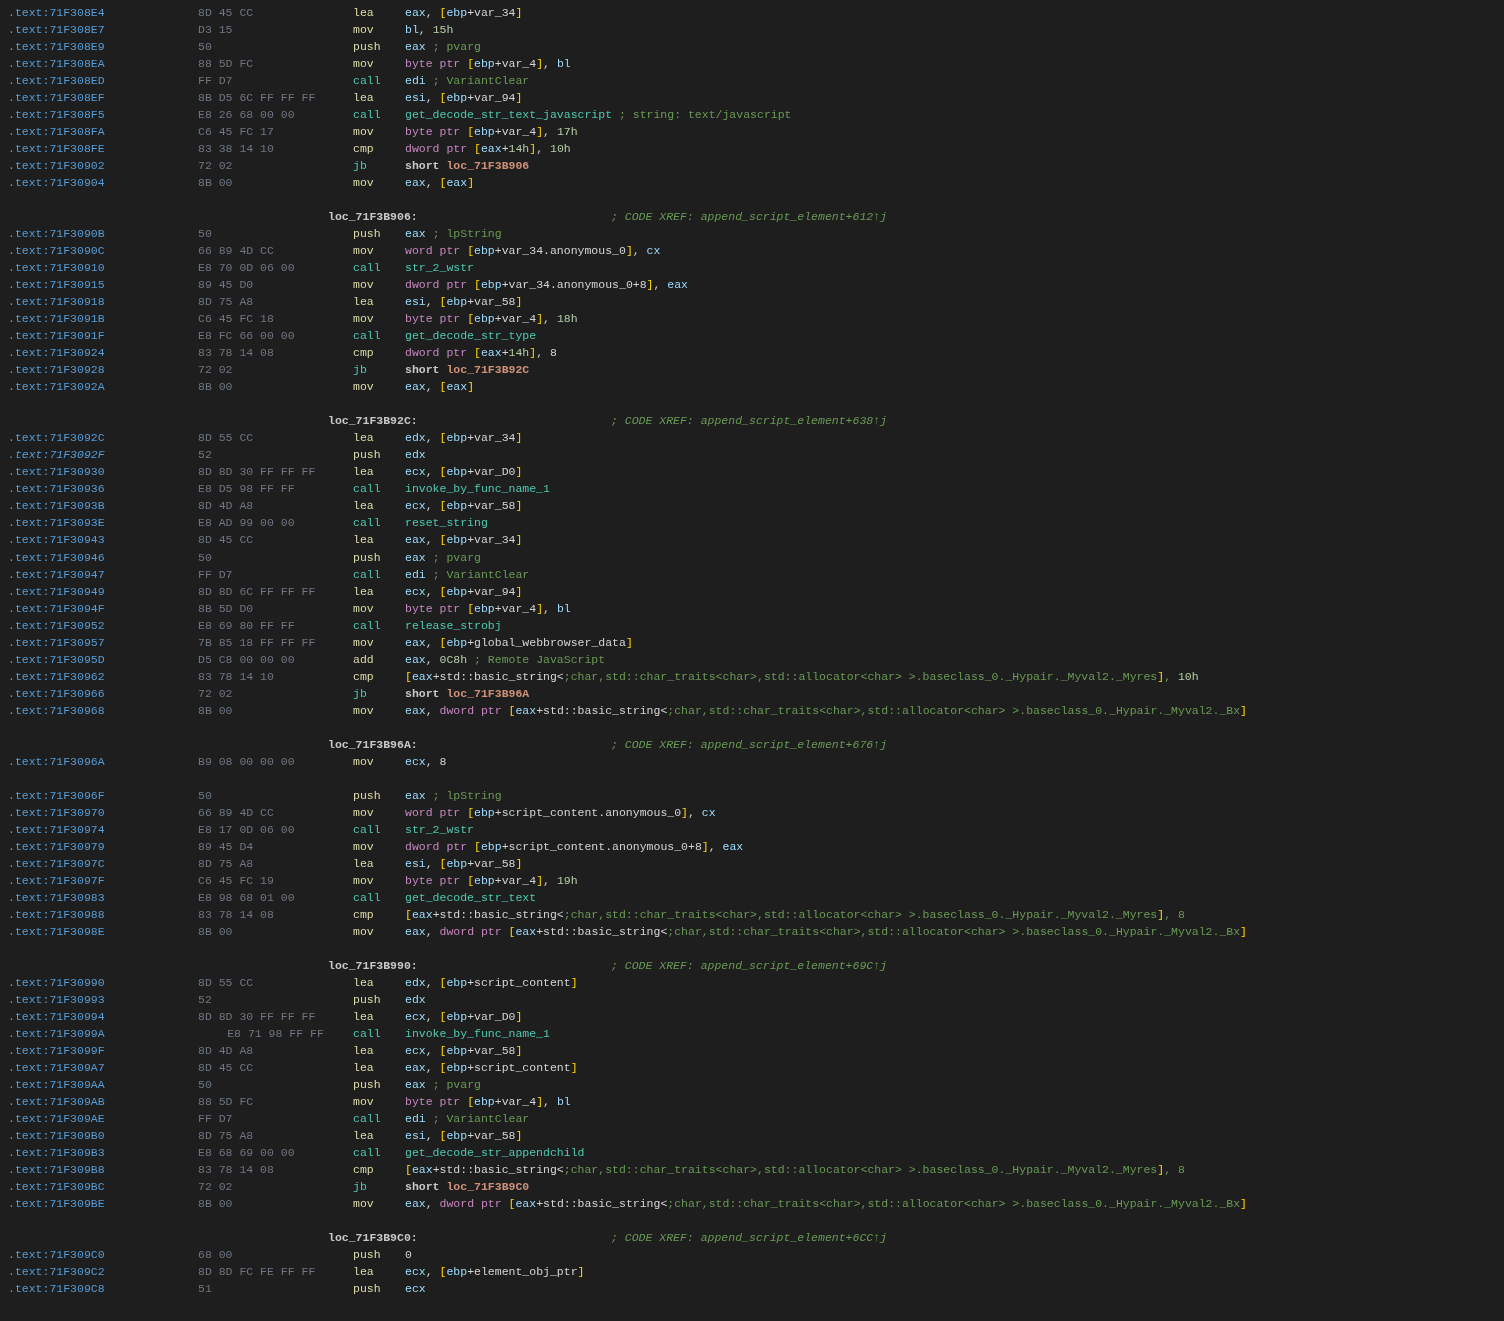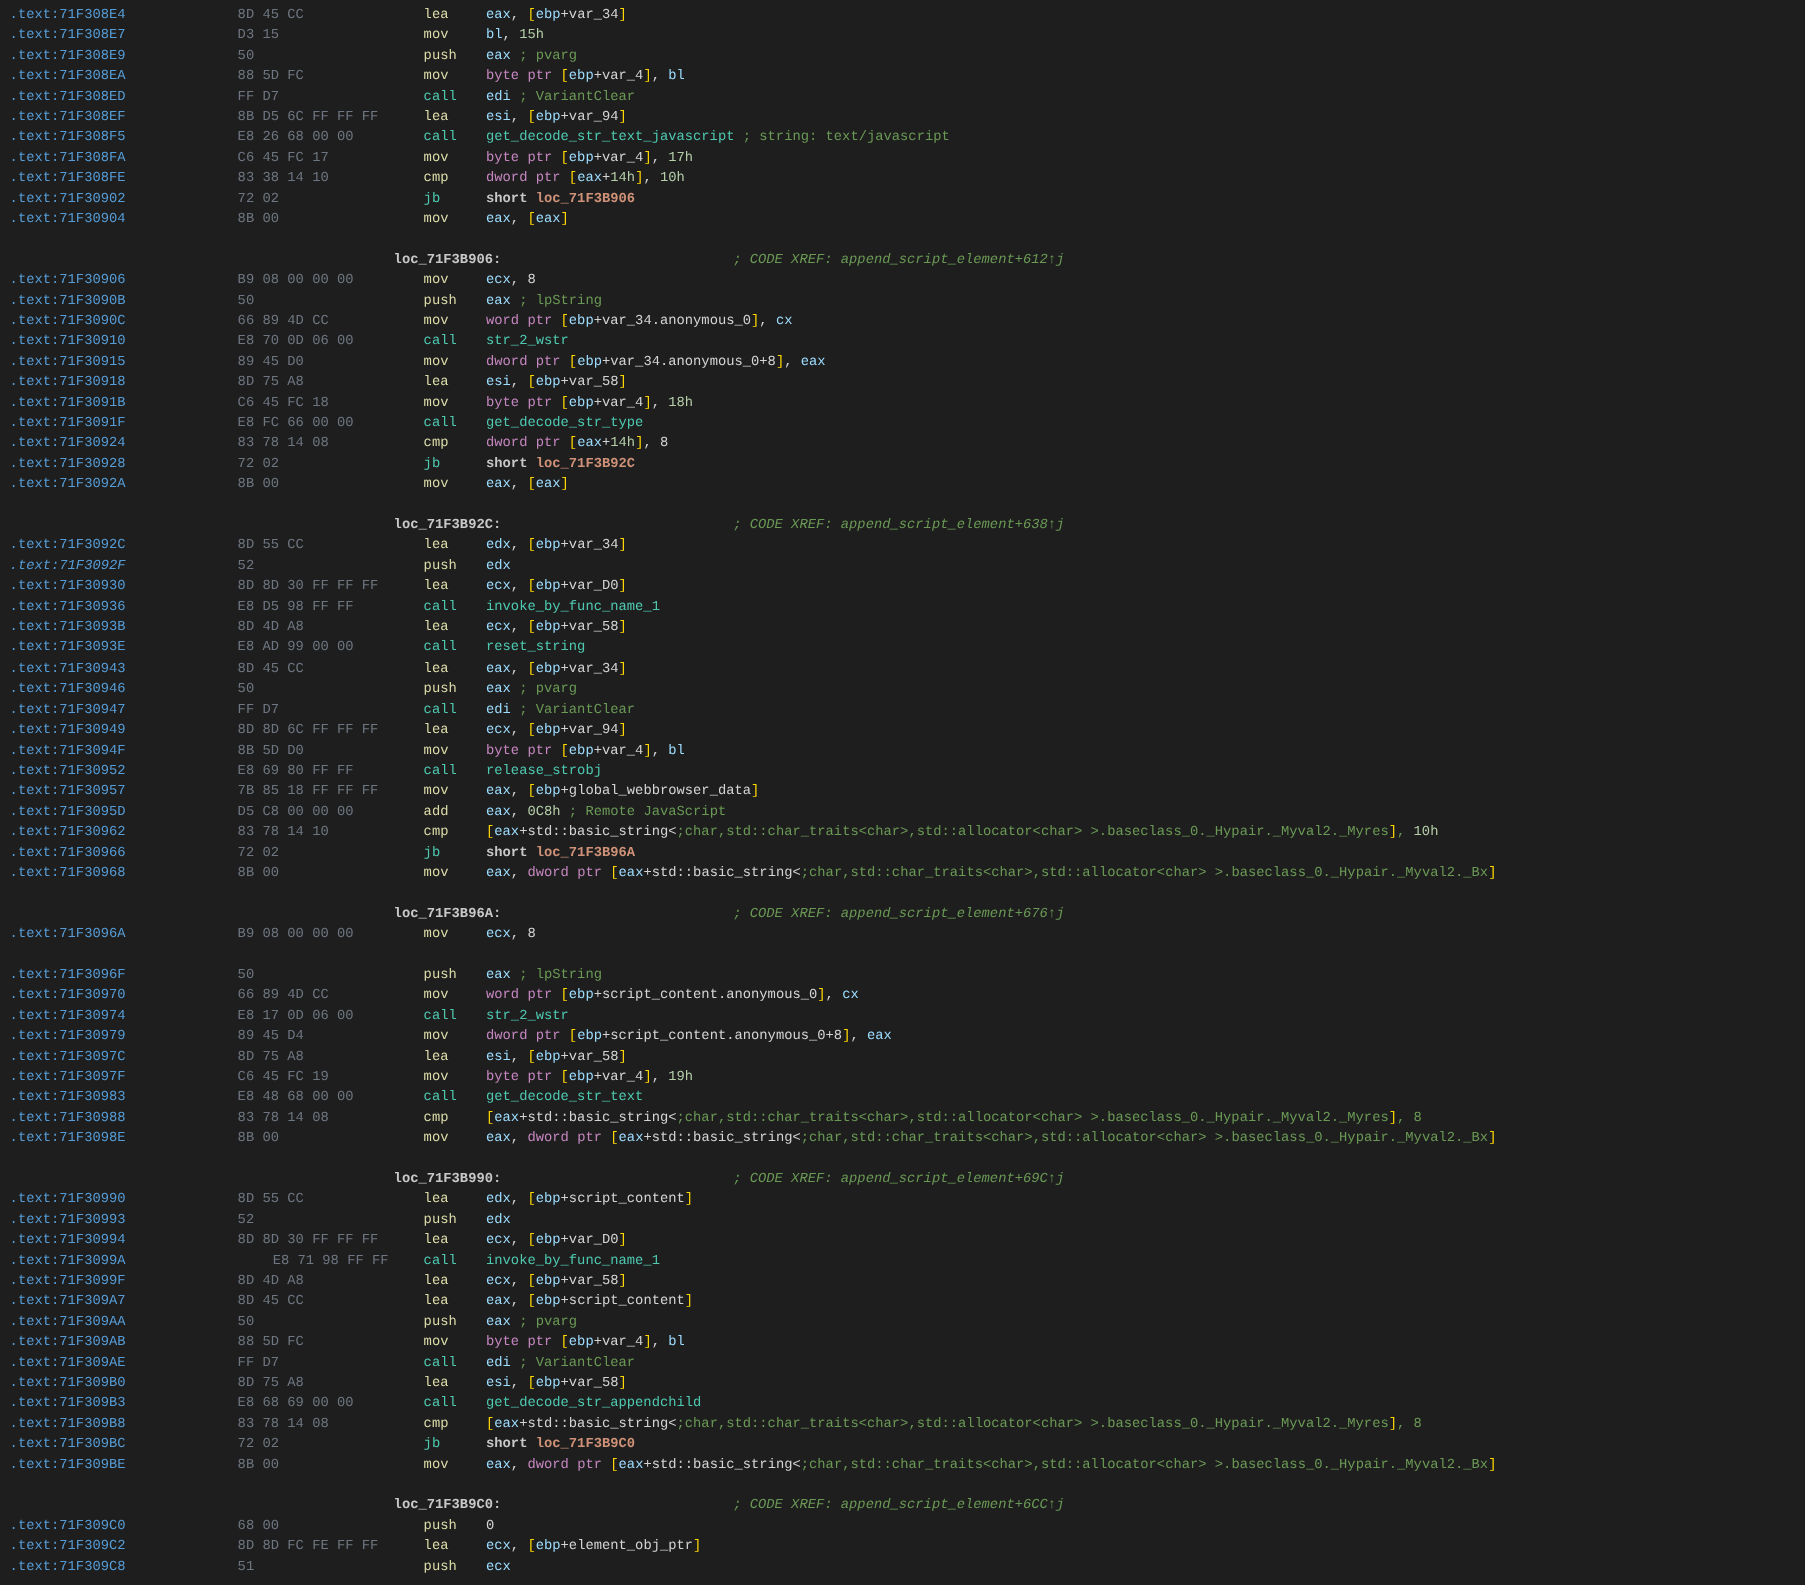--- a/index.html
+++ b/index.html
@@ -54,21 +54,20 @@
       <div class="code-line"><span class="addr" style="display:inline-block;min-width:190px;">.text:71F308EA</span><span class="bytes" style="display:inline-block;min-width:155px;">88 5D FC</span><span style="display:inline-block;min-width:52px;"><span class="mnem">mov</span></span><span class="ops"><span class="kw">byte ptr</span> <span class="bracket">[</span><span class="reg">ebp</span>+var_4<span class="bracket">]</span>, <span class="reg">bl</span></span></div>
       <div class="code-line"><span class="addr" style="display:inline-block;min-width:190px;">.text:71F308ED</span><span class="bytes" style="display:inline-block;min-width:155px;">FF D7</span><span style="display:inline-block;min-width:52px;"><span class="func">call</span></span><span class="ops"><span class="func"><span class="reg">edi</span></span> <span class="comment">; VariantClear</span></span></div>
       <div class="code-line"><span class="addr" style="display:inline-block;min-width:190px;">.text:71F308EF</span><span class="bytes" style="display:inline-block;min-width:155px;">8B D5 6C FF FF FF</span><span style="display:inline-block;min-width:52px;"><span class="mnem">lea</span></span><span class="ops"><span class="reg">esi</span>, <span class="bracket">[</span><span class="reg">ebp</span>+var_94<span class="bracket">]</span></span></div>
       <div class="code-line"><span class="addr" style="display:inline-block;min-width:190px;">.text:71F308F5</span><span class="bytes" style="display:inline-block;min-width:155px;">E8 26 68 00 00</span><span style="display:inline-block;min-width:52px;"><span class="func">call</span></span><span class="ops"><span class="func">get_decode_str_text_javascript</span> <span class="comment">; string: text/javascript</span></span></div>
       <div class="code-line"><span class="addr" style="display:inline-block;min-width:190px;">.text:71F308FA</span><span class="bytes" style="display:inline-block;min-width:155px;">C6 45 FC 17</span><span style="display:inline-block;min-width:52px;"><span class="mnem">mov</span></span><span class="ops"><span class="kw">byte ptr</span> <span class="bracket">[</span><span class="reg">ebp</span>+var_4<span class="bracket">]</span>, <span class="num">17h</span></span></div>
       <div class="code-line"><span class="addr" style="display:inline-block;min-width:190px;">.text:71F308FE</span><span class="bytes" style="display:inline-block;min-width:155px;">83 38 14 10</span><span style="display:inline-block;min-width:52px;"><span class="mnem">cmp</span></span><span class="ops"><span class="kw">dword ptr</span> <span class="bracket">[</span><span class="reg">eax</span>+<span class="num">14h</span><span class="bracket">]</span>, <span class="num">10h</span></span></div>
       <div class="code-line"><span class="addr" style="display:inline-block;min-width:190px;">.text:71F30902</span><span class="bytes" style="display:inline-block;min-width:155px;">72 02</span><span style="display:inline-block;min-width:52px;"><span class="func">jb</span></span><span class="ops"><span class="label">short <span class="label-ref">loc_71F3B906</span></span></span></div>
       <div class="code-line"><span class="addr" style="display:inline-block;min-width:190px;">.text:71F30904</span><span class="bytes" style="display:inline-block;min-width:155px;">8B 00</span><span style="display:inline-block;min-width:52px;"><span class="mnem">mov</span></span><span class="ops"><span class="reg">eax</span>, <span class="bracket">[</span><span class="reg">eax</span><span class="bracket">]</span></span></div>
       <div class="code-line">&nbsp;</div>
       <div class="code-line"><span style="display:inline-block;width:320px;"></span><span class="label">loc_71F3B906:</span>                            <span class="xref">; CODE XREF: append_script_element+612↑j</span></div>
-      <div class="code-line"><span class="addr" style="display:inline-block;min-width:190px;">.text:71F30906</span><span class="bytes" style="display:inline-block;min-width:155px;">B9 08 00 00 00</span><span style="display:inline-block;min-width:52px;"><span class="mnem">mov</span></span><span class="ops"><span class="reg">ecx</span>, 8</span></div>
       <div class="code-line"><span class="addr" style="display:inline-block;min-width:190px;">.text:71F3090B</span><span class="bytes" style="display:inline-block;min-width:155px;">50</span><span style="display:inline-block;min-width:52px;"><span class="mnem">push</span></span><span class="ops"><span class="reg">eax</span></span> <span class="comment">; lpString</span></div>
       <div class="code-line"><span class="addr" style="display:inline-block;min-width:190px;">.text:71F3090C</span><span class="bytes" style="display:inline-block;min-width:155px;">66 89 4D CC</span><span style="display:inline-block;min-width:52px;"><span class="mnem">mov</span></span><span class="ops"><span class="kw">word ptr</span> <span class="bracket">[</span><span class="reg">ebp</span>+var_34.anonymous_0<span class="bracket">]</span>, <span class="reg">cx</span></span></div>
       <div class="code-line"><span class="addr" style="display:inline-block;min-width:190px;">.text:71F30910</span><span class="bytes" style="display:inline-block;min-width:155px;">E8 70 0D 06 00</span><span style="display:inline-block;min-width:52px;"><span class="func">call</span></span><span class="ops"><span class="func">str_2_wstr</span></span></div>
       <div class="code-line"><span class="addr" style="display:inline-block;min-width:190px;">.text:71F30915</span><span class="bytes" style="display:inline-block;min-width:155px;">89 45 D0</span><span style="display:inline-block;min-width:52px;"><span class="mnem">mov</span></span><span class="ops"><span class="kw">dword ptr</span> <span class="bracket">[</span><span class="reg">ebp</span>+var_34.anonymous_0+8<span class="bracket">]</span>, <span class="reg">eax</span></span></div>
       <div class="code-line"><span class="addr" style="display:inline-block;min-width:190px;">.text:71F30918</span><span class="bytes" style="display:inline-block;min-width:155px;">8D 75 A8</span><span style="display:inline-block;min-width:52px;"><span class="mnem">lea</span></span><span class="ops"><span class="reg">esi</span>, <span class="bracket">[</span><span class="reg">ebp</span>+var_58<span class="bracket">]</span></span></div>
       <div class="code-line"><span class="addr" style="display:inline-block;min-width:190px;">.text:71F3091B</span><span class="bytes" style="display:inline-block;min-width:155px;">C6 45 FC 18</span><span style="display:inline-block;min-width:52px;"><span class="mnem">mov</span></span><span class="ops"><span class="kw">byte ptr</span> <span class="bracket">[</span><span class="reg">ebp</span>+var_4<span class="bracket">]</span>, <span class="num">18h</span></span></div>
       <div class="code-line"><span class="addr" style="display:inline-block;min-width:190px;">.text:71F3091F</span><span class="bytes" style="display:inline-block;min-width:155px;">E8 FC 66 00 00</span><span style="display:inline-block;min-width:52px;"><span class="func">call</span></span><span class="ops"><span class="func">get_decode_str_type</span></span></div>
       <div class="code-line"><span class="addr" style="display:inline-block;min-width:190px;">.text:71F30924</span><span class="bytes" style="display:inline-block;min-width:155px;">83 78 14 08</span><span style="display:inline-block;min-width:52px;"><span class="mnem">cmp</span></span><span class="ops"><span class="kw">dword ptr</span> <span class="bracket">[</span><span class="reg">eax</span>+<span class="num">14h</span><span class="bracket">]</span>, 8</span></div>
       <div class="code-line"><span class="addr" style="display:inline-block;min-width:190px;">.text:71F30928</span><span class="bytes" style="display:inline-block;min-width:155px;">72 02</span><span style="display:inline-block;min-width:52px;"><span class="func">jb</span></span><span class="ops"><span class="label">short <span class="label-ref">loc_71F3B92C</span></span></span></div>
       <div class="code-line"><span class="addr" style="display:inline-block;min-width:190px;">.text:71F3092A</span><span class="bytes" style="display:inline-block;min-width:155px;">8B 00</span><span style="display:inline-block;min-width:52px;"><span class="mnem">mov</span></span><span class="ops"><span class="reg">eax</span>, <span class="bracket">[</span><span class="reg">eax</span><span class="bracket">]</span></span></div>
@@ -93,21 +92,21 @@
       <div class="code-line"><span class="addr" style="display:inline-block;min-width:190px;">.text:71F30968</span><span class="bytes" style="display:inline-block;min-width:155px;">8B 00</span><span style="display:inline-block;min-width:52px;"><span class="mnem">mov</span></span><span class="ops"><span class="reg">eax</span>, <span class="kw">dword ptr</span> <span class="bracket">[</span><span class="reg">eax</span>+std::basic_string&lt;<span class="comment">;char,std::char_traits&lt;char&gt;,std::allocator&lt;char&gt; &gt;.baseclass_0._Hypair._Myval2._Bx<span class="bracket">]</span></span></span></div>
       <div class="code-line">&nbsp;</div>
       <div class="code-line"><span style="display:inline-block;width:320px;"></span><span class="label">loc_71F3B96A:</span>                            <span class="xref">; CODE XREF: append_script_element+676↑j</span></div>
       <div class="code-line"><span class="addr" style="display:inline-block;min-width:190px;">.text:71F3096A</span><span class="bytes" style="display:inline-block;min-width:155px;">B9 08 00 00 00</span><span style="display:inline-block;min-width:52px;"><span class="mnem">mov</span></span><span class="ops"><span class="reg">ecx</span>, 8</span></div>
       <div class="code-line"><span class="addr" style="display:inline-block;min-width:190px;margin-top:17px;">.text:71F3096F</span><span class="bytes" style="display:inline-block;min-width:155px;">50</span><span style="display:inline-block;min-width:52px;"><span class="mnem">push</span></span><span class="ops"><span class="reg">eax</span></span> <span class="comment">; lpString</span></div>
       <div class="code-line"><span class="addr" style="display:inline-block;min-width:190px;">.text:71F30970</span><span class="bytes" style="display:inline-block;min-width:155px;">66 89 4D CC</span><span style="display:inline-block;min-width:52px;"><span class="mnem">mov</span></span><span class="ops"><span class="kw">word ptr</span> <span class="bracket">[</span><span class="reg">ebp</span>+script_content.anonymous_0<span class="bracket">]</span>, <span class="reg">cx</span></span></div>
       <div class="code-line"><span class="addr" style="display:inline-block;min-width:190px;">.text:71F30974</span><span class="bytes" style="display:inline-block;min-width:155px;">E8 17 0D 06 00</span><span style="display:inline-block;min-width:52px;"><span class="func">call</span></span><span class="ops"><span class="func">str_2_wstr</span></span></div>
       <div class="code-line"><span class="addr" style="display:inline-block;min-width:190px;">.text:71F30979</span><span class="bytes" style="display:inline-block;min-width:155px;">89 45 D4</span><span style="display:inline-block;min-width:52px;"><span class="mnem">mov</span></span><span class="ops"><span class="kw">dword ptr</span> <span class="bracket">[</span><span class="reg">ebp</span>+script_content.anonymous_0+8<span class="bracket">]</span>, <span class="reg">eax</span></span></div>
       <div class="code-line"><span class="addr" style="display:inline-block;min-width:190px;">.text:71F3097C</span><span class="bytes" style="display:inline-block;min-width:155px;">8D 75 A8</span><span style="display:inline-block;min-width:52px;"><span class="mnem">lea</span></span><span class="ops"><span class="reg">esi</span>, <span class="bracket">[</span><span class="reg">ebp</span>+var_58<span class="bracket">]</span></span></div>
       <div class="code-line"><span class="addr" style="display:inline-block;min-width:190px;">.text:71F3097F</span><span class="bytes" style="display:inline-block;min-width:155px;">C6 45 FC 19</span><span style="display:inline-block;min-width:52px;"><span class="mnem">mov</span></span><span class="ops"><span class="kw">byte ptr</span> <span class="bracket">[</span><span class="reg">ebp</span>+var_4<span class="bracket">]</span>, <span class="num">19h</span></span></div>
-      <div class="code-line"><span class="addr" style="display:inline-block;min-width:190px;">.text:71F30983</span><span class="bytes" style="display:inline-block;min-width:155px;">E8 48 68 00 00</span><span style="display:inline-block;min-width:52px;"><span class="func">call</span></span><span class="ops"><span class="func">get_decode_str_text</span></span></div>
+      <div class="code-line"><span class="addr" style="display:inline-block;min-width:190px;">.text:71F30983</span><span class="bytes" style="display:inline-block;min-width:155px;">E8 98 68 01 00</span><span style="display:inline-block;min-width:52px;"><span class="func">call</span></span><span class="ops"><span class="func">get_decode_str_text</span></span></div>
       <div class="code-line"><span class="addr" style="display:inline-block;min-width:190px;">.text:71F30988</span><span class="bytes" style="display:inline-block;min-width:155px;">83 78 14 08</span><span style="display:inline-block;min-width:52px;"><span class="mnem">cmp</span></span><span class="ops"><span class="bracket">[</span><span class="reg">eax</span>+std::basic_string&lt;<span class="comment">;char,std::char_traits&lt;char&gt;,std::allocator&lt;char&gt; &gt;.baseclass_0._Hypair._Myval2._Myres<span class="bracket">]</span>, 8</span></span></div>
       <div class="code-line"><span class="addr" style="display:inline-block;min-width:190px;">.text:71F3098E</span><span class="bytes" style="display:inline-block;min-width:155px;">8B 00</span><span style="display:inline-block;min-width:52px;"><span class="mnem">mov</span></span><span class="ops"><span class="reg">eax</span>, <span class="kw">dword ptr</span> <span class="bracket">[</span><span class="reg">eax</span>+std::basic_string&lt;<span class="comment">;char,std::char_traits&lt;char&gt;,std::allocator&lt;char&gt; &gt;.baseclass_0._Hypair._Myval2._Bx<span class="bracket">]</span></span></span></div>
       <div class="code-line">&nbsp;</div>
       <div class="code-line"><span style="display:inline-block;width:320px;"></span><span class="label">loc_71F3B990:</span>                            <span class="xref">; CODE XREF: append_script_element+69C↑j</span></div>
       <div class="code-line"><span class="addr" style="display:inline-block;min-width:190px;">.text:71F30990</span><span class="bytes" style="display:inline-block;min-width:155px;">8D 55 CC</span><span style="display:inline-block;min-width:52px;"><span class="mnem">lea</span></span><span class="ops"><span class="reg">edx</span>, <span class="bracket">[</span><span class="reg">ebp</span>+script_content<span class="bracket">]</span></span></div>
       <div class="code-line"><span class="addr" style="display:inline-block;min-width:190px;">.text:71F30993</span><span class="bytes" style="display:inline-block;min-width:155px;">52</span><span style="display:inline-block;min-width:52px;"><span class="mnem">push</span></span><span class="ops"><span class="reg">edx</span></span></div>
       <div class="code-line"><span class="addr" style="display:inline-block;min-width:190px;">.text:71F30994</span><span class="bytes" style="display:inline-block;min-width:155px;">8D 8D 30 FF FF FF</span><span style="display:inline-block;min-width:52px;"><span class="mnem">lea</span></span><span class="ops"><span class="reg">ecx</span>, <span class="bracket">[</span><span class="reg">ebp</span>+var_D0<span class="bracket">]</span></span></div>
       <div class="code-line"><span class="addr" style="display:inline-block;min-width:190px;">.text:71F3099A</span><span class="bytes" style="display:inline-block;min-width:155px;text-align:center;">E8 71 98 FF FF</span><span style="display:inline-block;min-width:52px;"><span class="func">call</span></span><span class="ops"><span class="func">invoke_by_func_name_1</span></span></div>
       <div class="code-line"><span class="addr" style="display:inline-block;min-width:190px;">.text:71F3099F</span><span class="bytes" style="display:inline-block;min-width:155px;">8D 4D A8</span><span style="display:inline-block;min-width:52px;"><span class="mnem">lea</span></span><span class="ops"><span class="reg">ecx</span>, <span class="bracket">[</span><span class="reg">ebp</span>+var_58<span class="bracket">]</span></span></div>
       <div class="code-line"><span class="addr" style="display:inline-block;min-width:190px;">.text:71F309A7</span><span class="bytes" style="display:inline-block;min-width:155px;">8D 45 CC</span><span style="display:inline-block;min-width:52px;"><span class="mnem">lea</span></span><span class="ops"><span class="reg">eax</span>, <span class="bracket">[</span><span class="reg">ebp</span>+script_content<span class="bracket">]</span></span></div>

